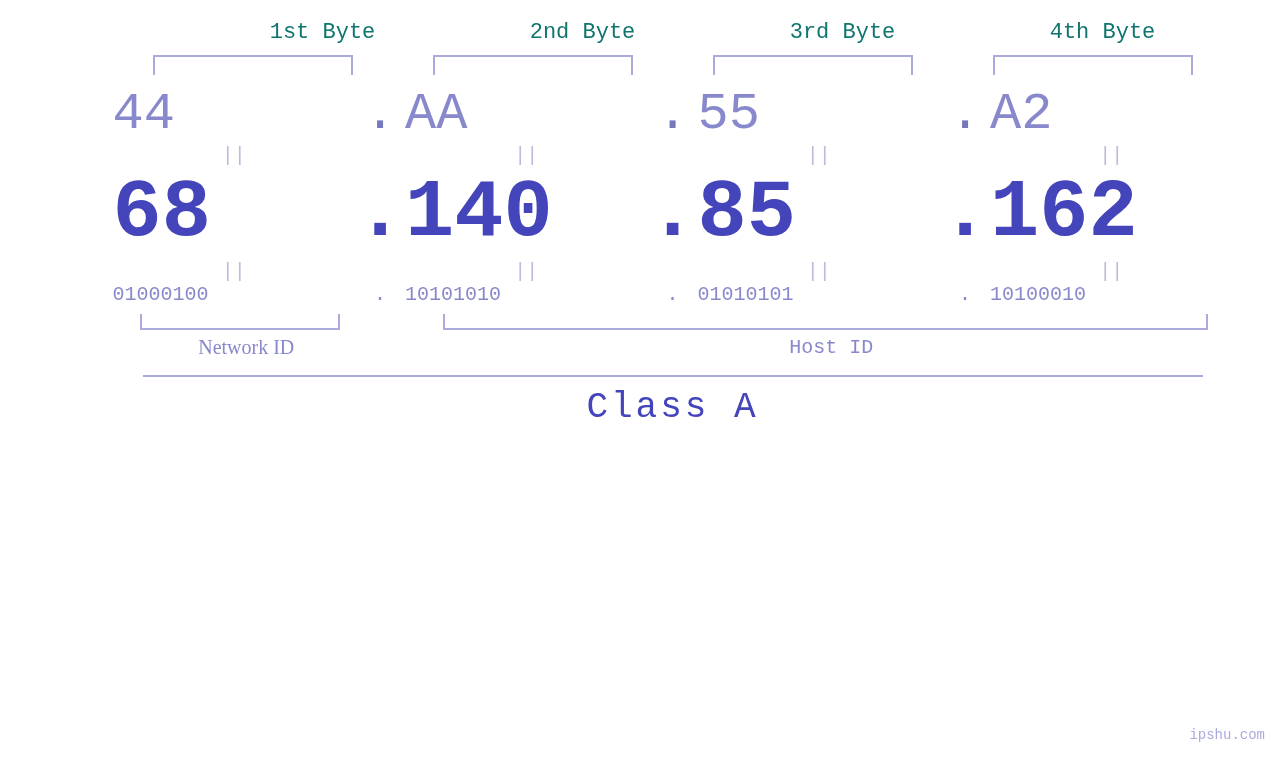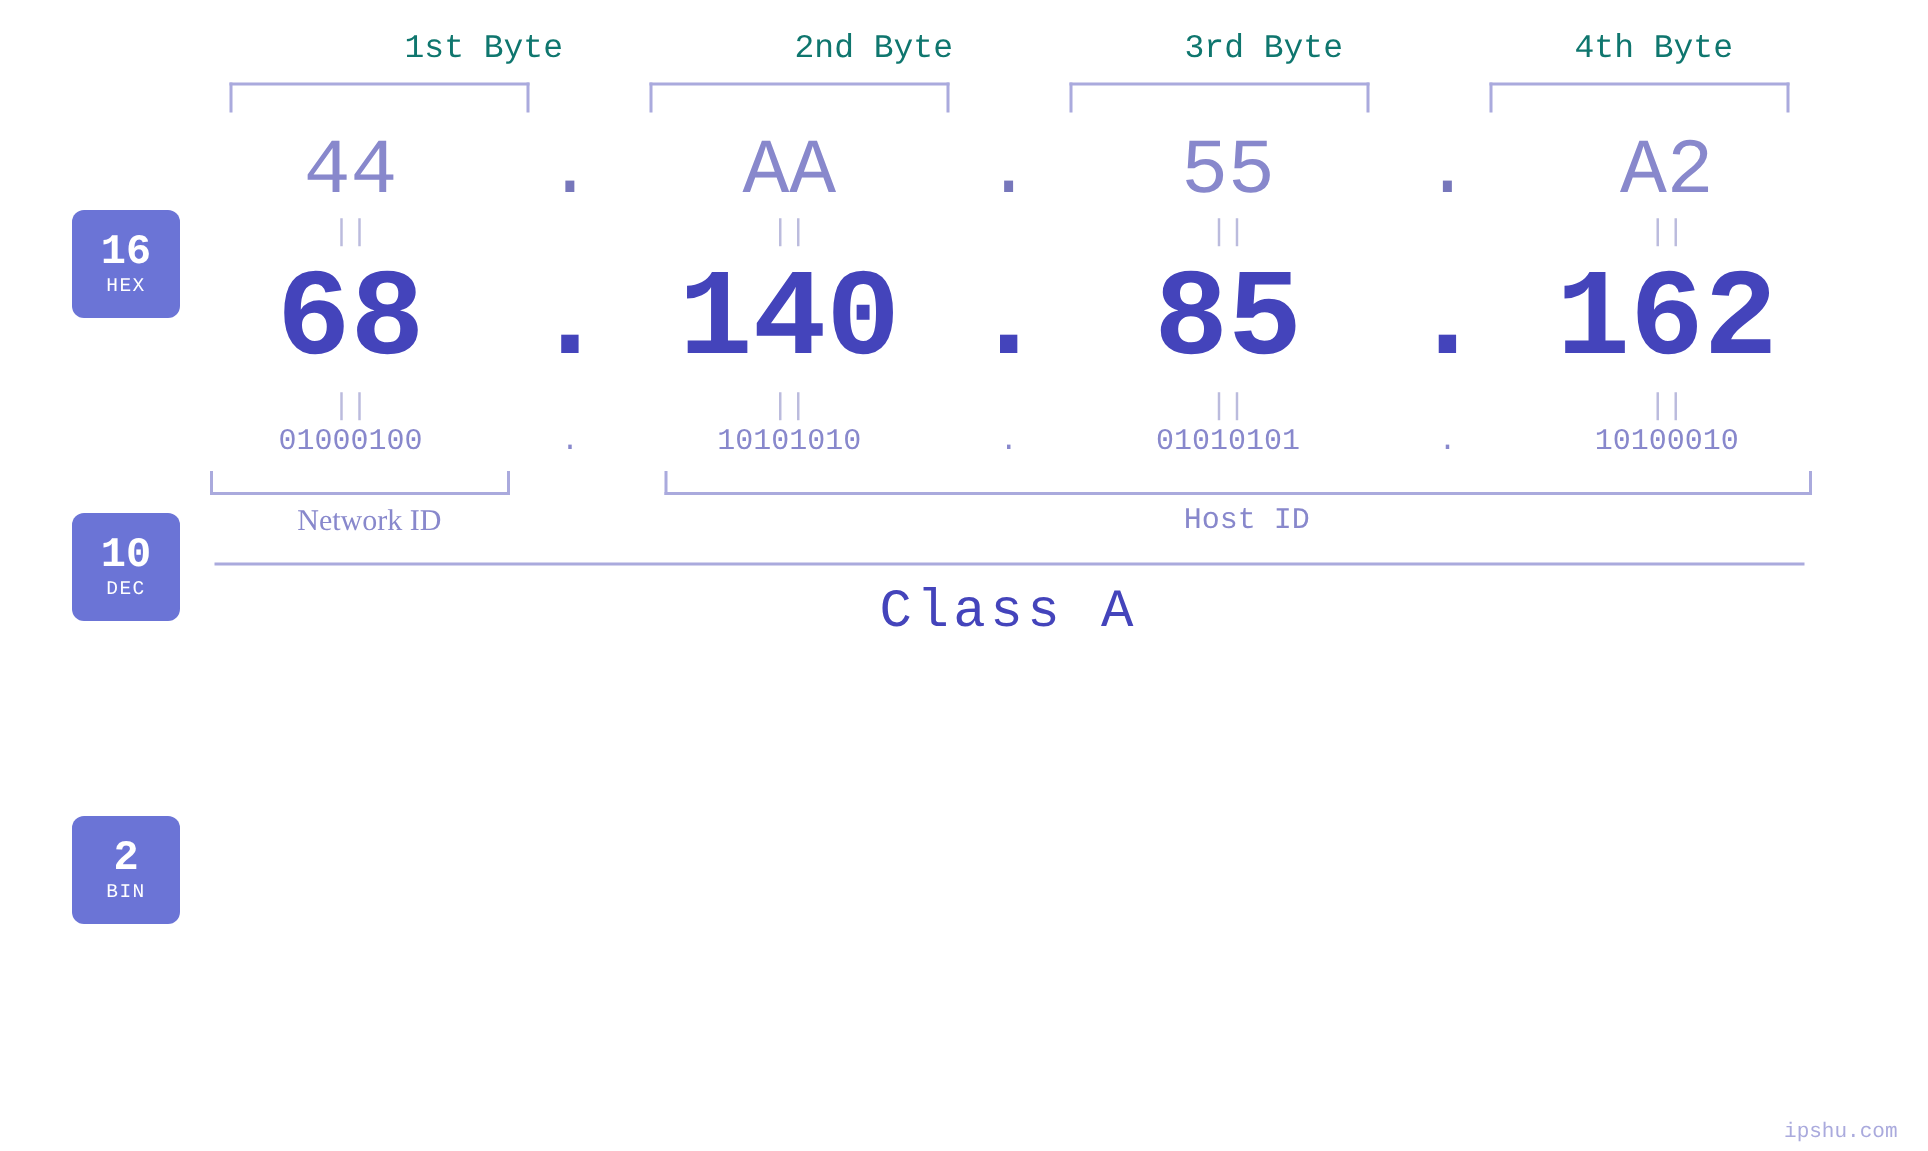--- a/index.html
+++ b/index.html
@@ -75,38 +75,37 @@
     .bracket {
       width: 200px;
       height: 20px;
       border-top: 2px solid #aaaadd;
       border-left: 2px solid #aaaadd;
       border-right: 2px solid #aaaadd;
     }
 
     .watermark {
       position: absolute;
-      bottom: 4px;
+      bottom: 24px;
       right: 20px;
       color: #aaaadd;
       font-size: 14px;
       font-family: 'Courier New', Courier, monospace;
     }
 
     
     .values-container {
       display: flex;
       align-items: center;
       width: 1120px;
       margin-left: 60px;
     }
 
     .v-cell {
       flex: 1;
-      text-align: center;
       font-family: 'Courier New', Courier, monospace;
     }
 
     .v-dot {
       width: 50px;
       text-align: center;
       font-family: 'Courier New', Courier, monospace;
       flex-shrink: 0;
     }
 
@@ -128,34 +127,20 @@
     }
 
     .eq-cell { flex: 1; text-align: center; }
     .eq-spacer { width: 50px; flex-shrink: 0; }
   </style>
 </head>
 <body>
 
 <div class="main-container">
 
-  <div class="badges-column">
-    <div class="badge">
-      <span class="badge-number">16</span>
-      <span class="badge-label">HEX</span>
-    </div>
-    <div class="badge">
-      <span class="badge-number">10</span>
-      <span class="badge-label">DEC</span>
-    </div>
-    <div class="badge">
-      <span class="badge-number">2</span>
-      <span class="badge-label">BIN</span>
-    </div>
-  </div>
 
   <div class="headers-row" style="width:1120px; margin-left:60px; display:flex; justify-content:space-around;">
     <div class="col-header">1st Byte</div>
     <div class="col-header">2nd Byte</div>
     <div class="col-header">3rd Byte</div>
     <div class="col-header">4th Byte</div>
   </div>
 
   <div style="width:1120px; margin-left:60px; display:flex; justify-content:space-around; margin-bottom:10px;">
     <div class="bracket"></div>

